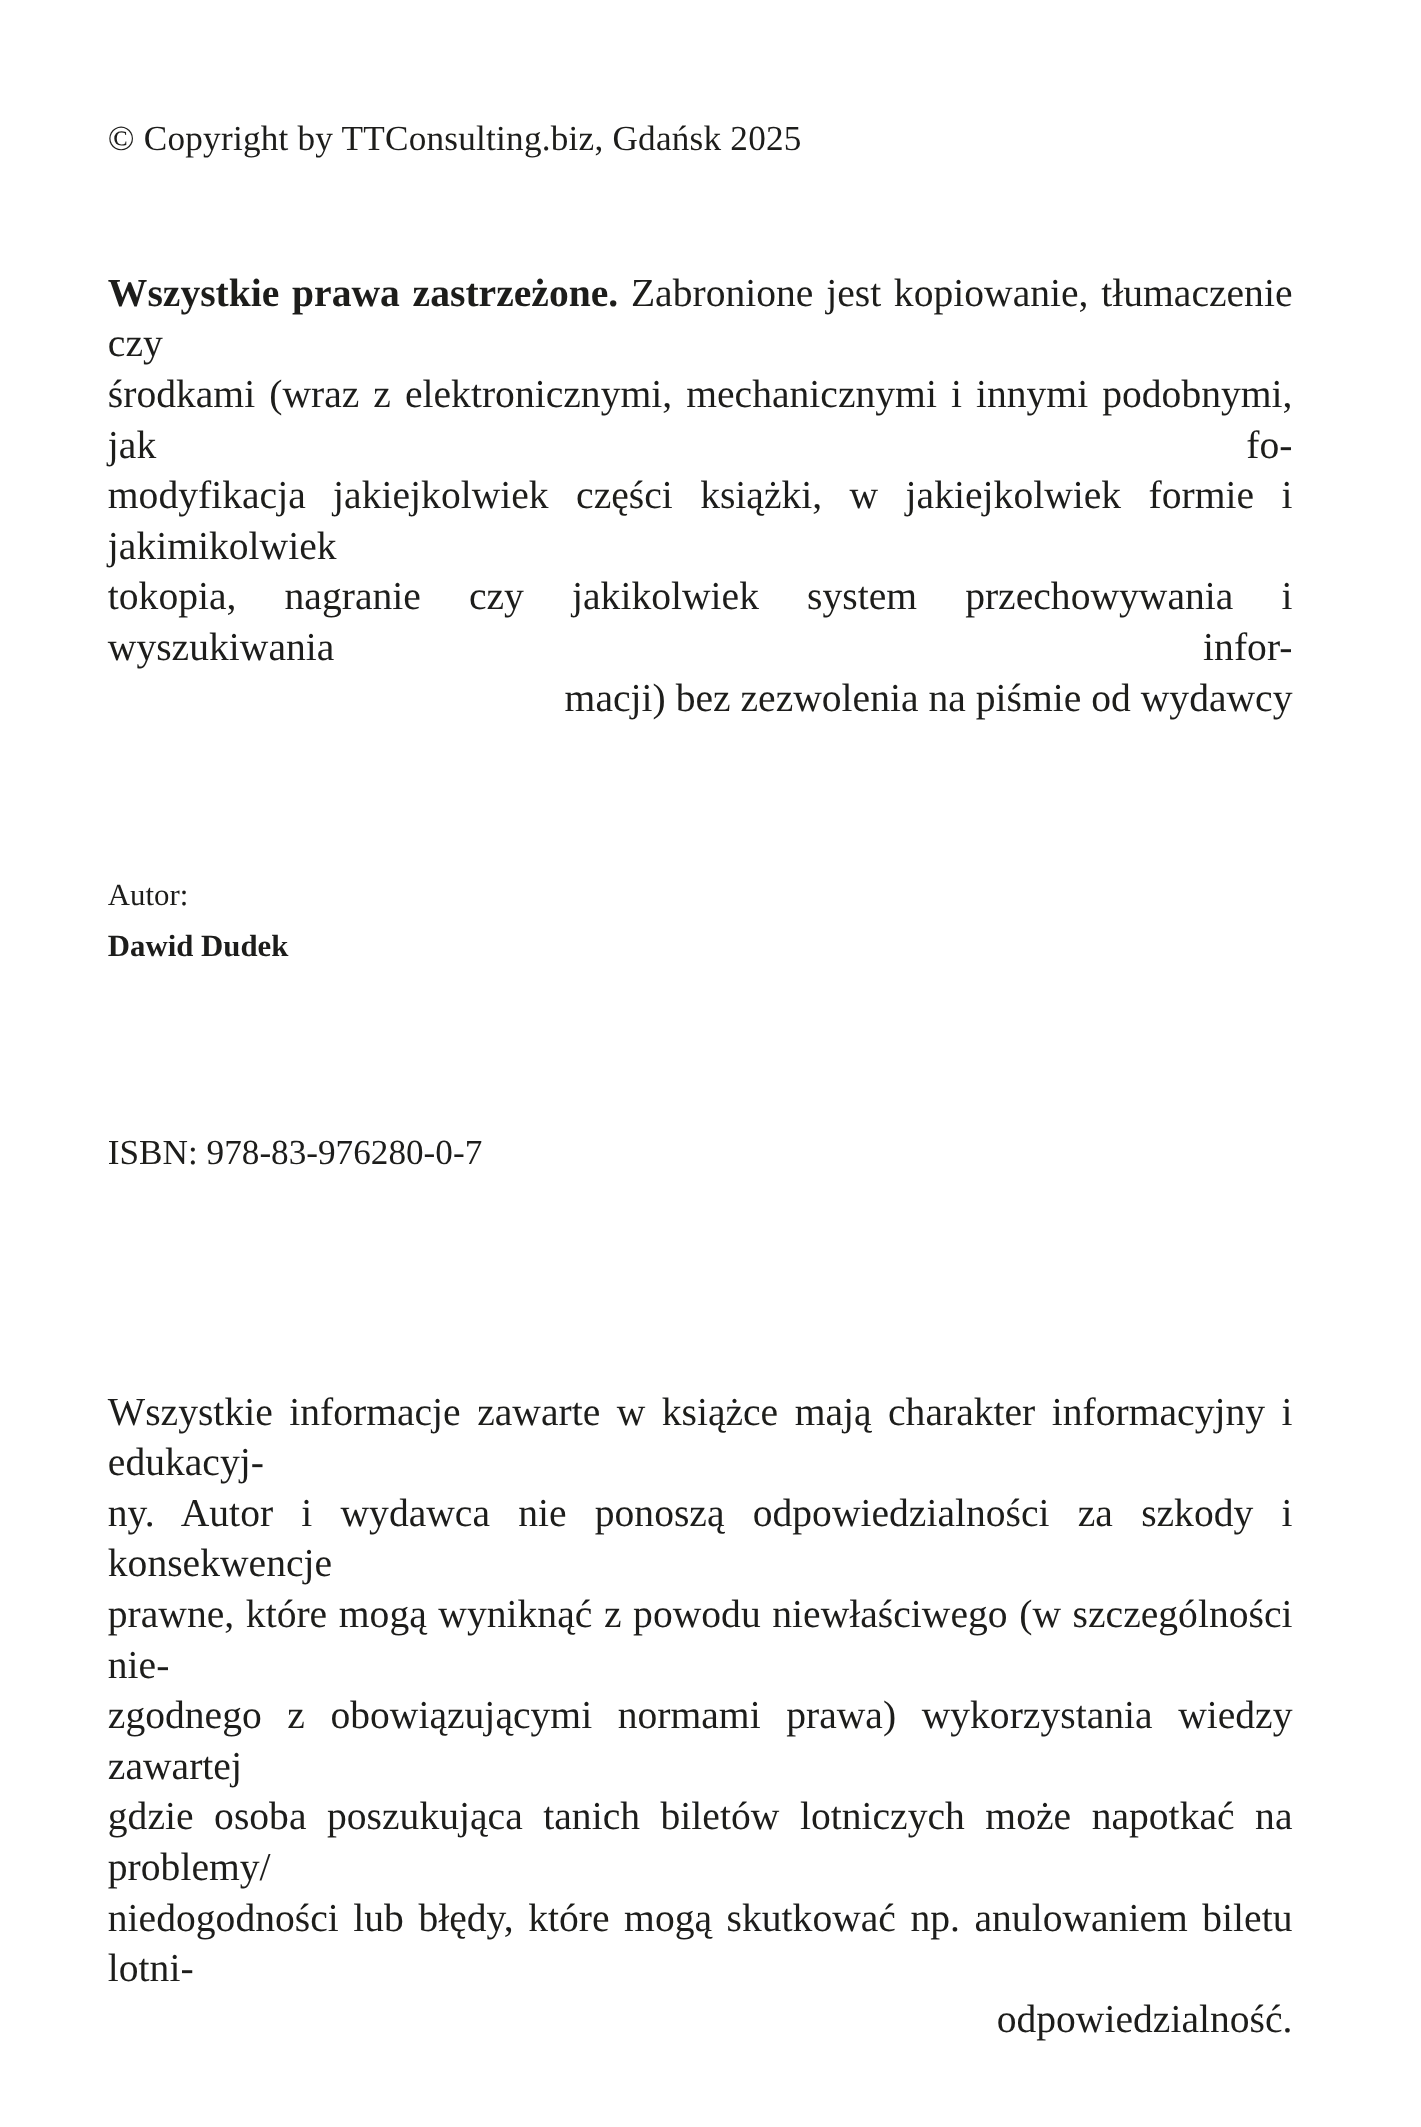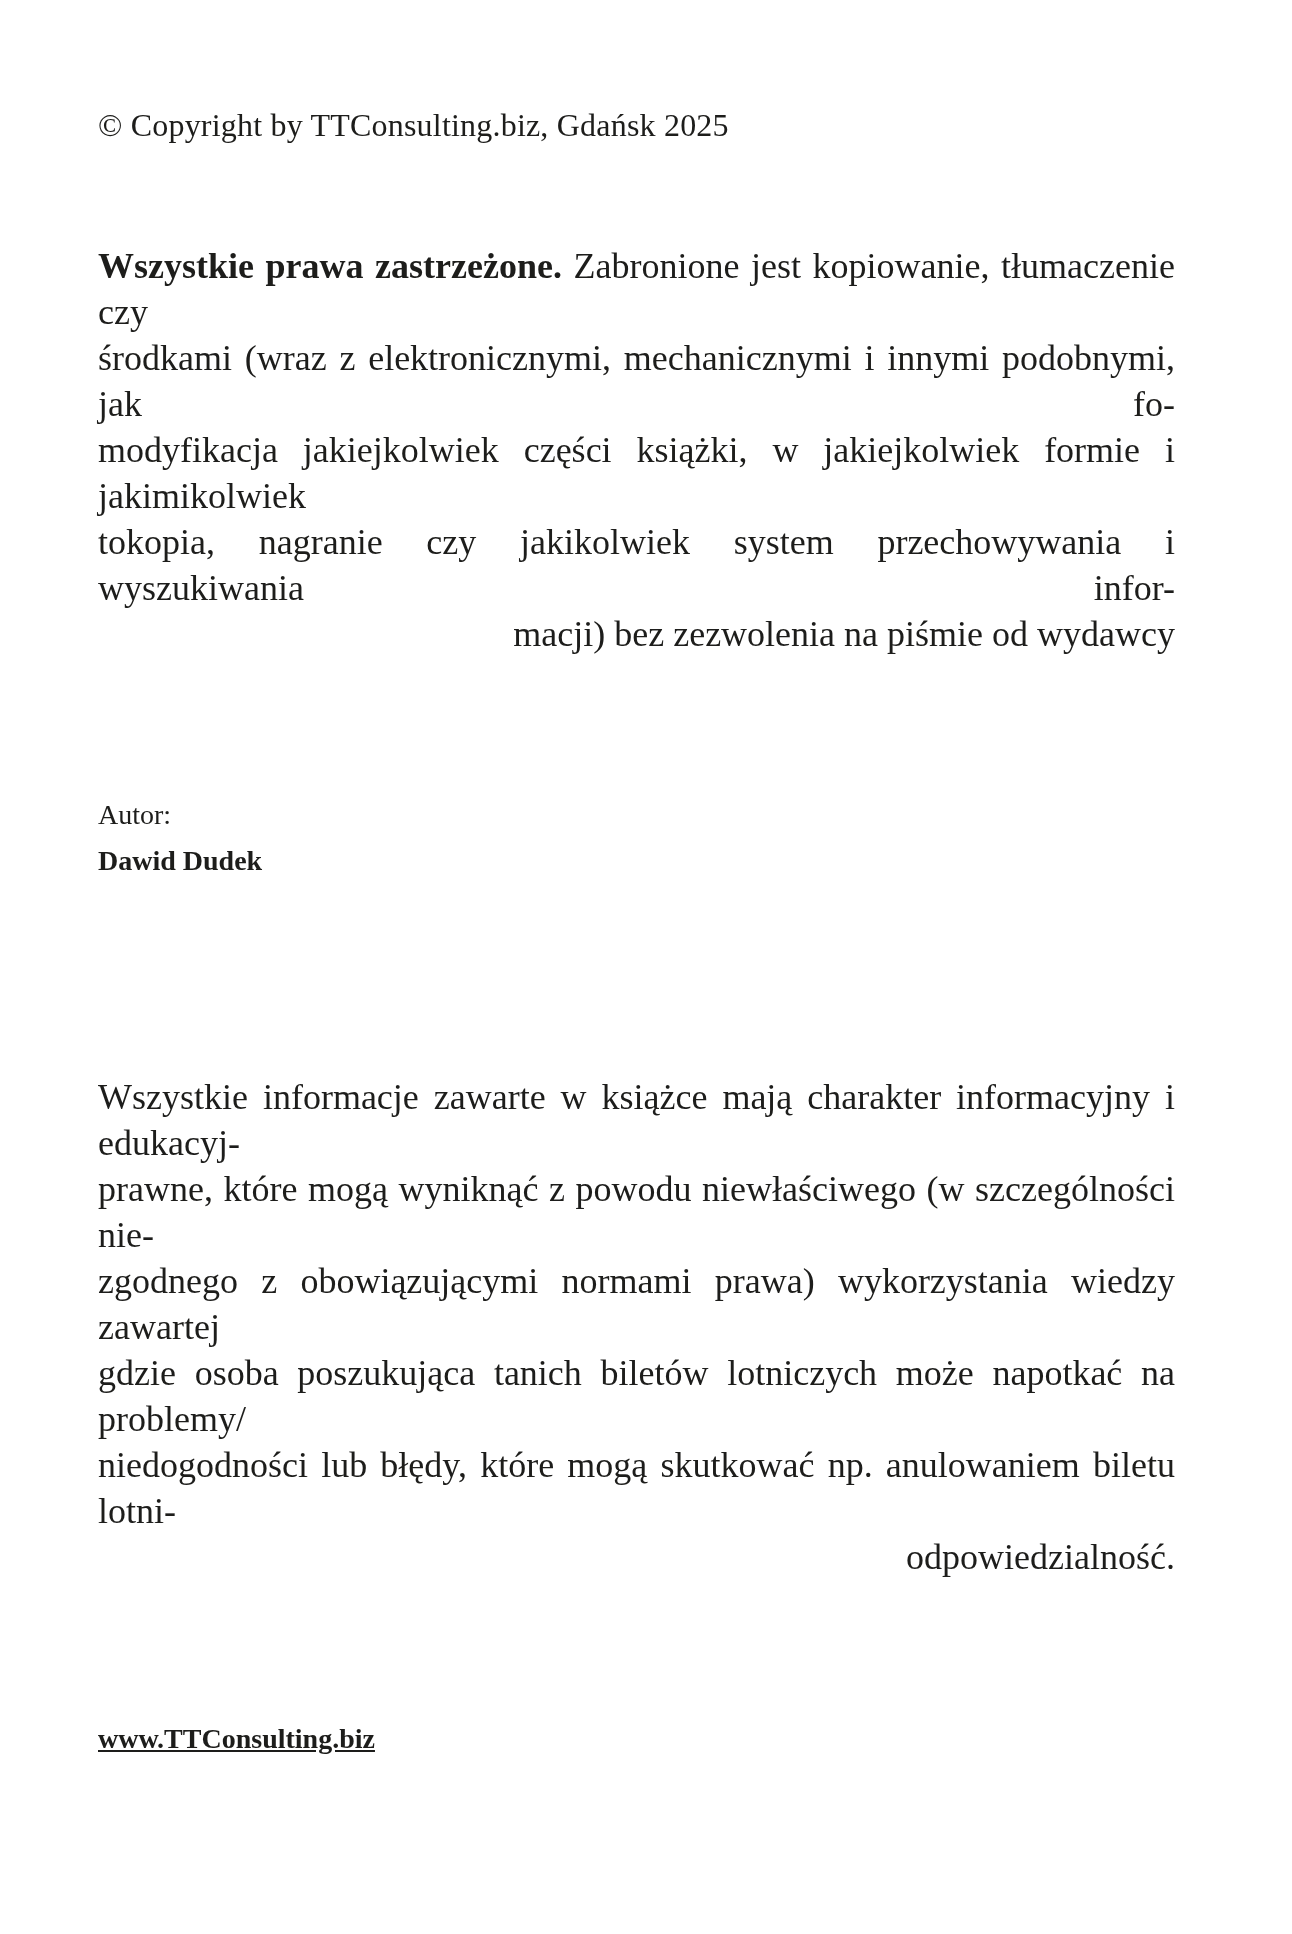--- a/index.html
+++ b/index.html
@@ -85,24 +85,26 @@
         <span class="jline">tokopia, nagranie czy jakikolwiek system przechowywania i wyszukiwania infor-</span>
       </div>
     <div class="lastline">macji) bez zezwolenia na piśmie od wydawcy</div>
   </div>
 
   <div class="author-block">
     <div>Autor:</div>
     <div class="bold">Dawid Dudek</div>
   </div>
 
+  <div class="isbn-line">ISBN: 978-83-976280-0-7</div>
 
   <div class="para disclaimer-para">
     <div>
         <span class="jline">Wszystkie informacje zawarte w książce mają charakter informacyjny i edukacyj-</span>
+        <span class="jline">ny. Autor i wydawca nie ponoszą odpowiedzialności za szkody i konsekwencje</span>
         <span class="jline">prawne, które mogą wyniknąć z powodu niewłaściwego (w szczególności nie-</span>
         <span class="jline">zgodnego z obowiązującymi normami prawa) wykorzystania wiedzy zawartej</span>
         <span class="jline">gdzie osoba poszukująca tanich biletów lotniczych może napotkać na problemy/</span>
         <span class="jline">niedogodności lub błędy, które mogą skutkować np. anulowaniem biletu lotni-</span>
       </div>
     <div class="lastline">odpowiedzialność.</div>
   </div>
 
   <div class="website-line">www.TTConsulting.biz</div>
 

